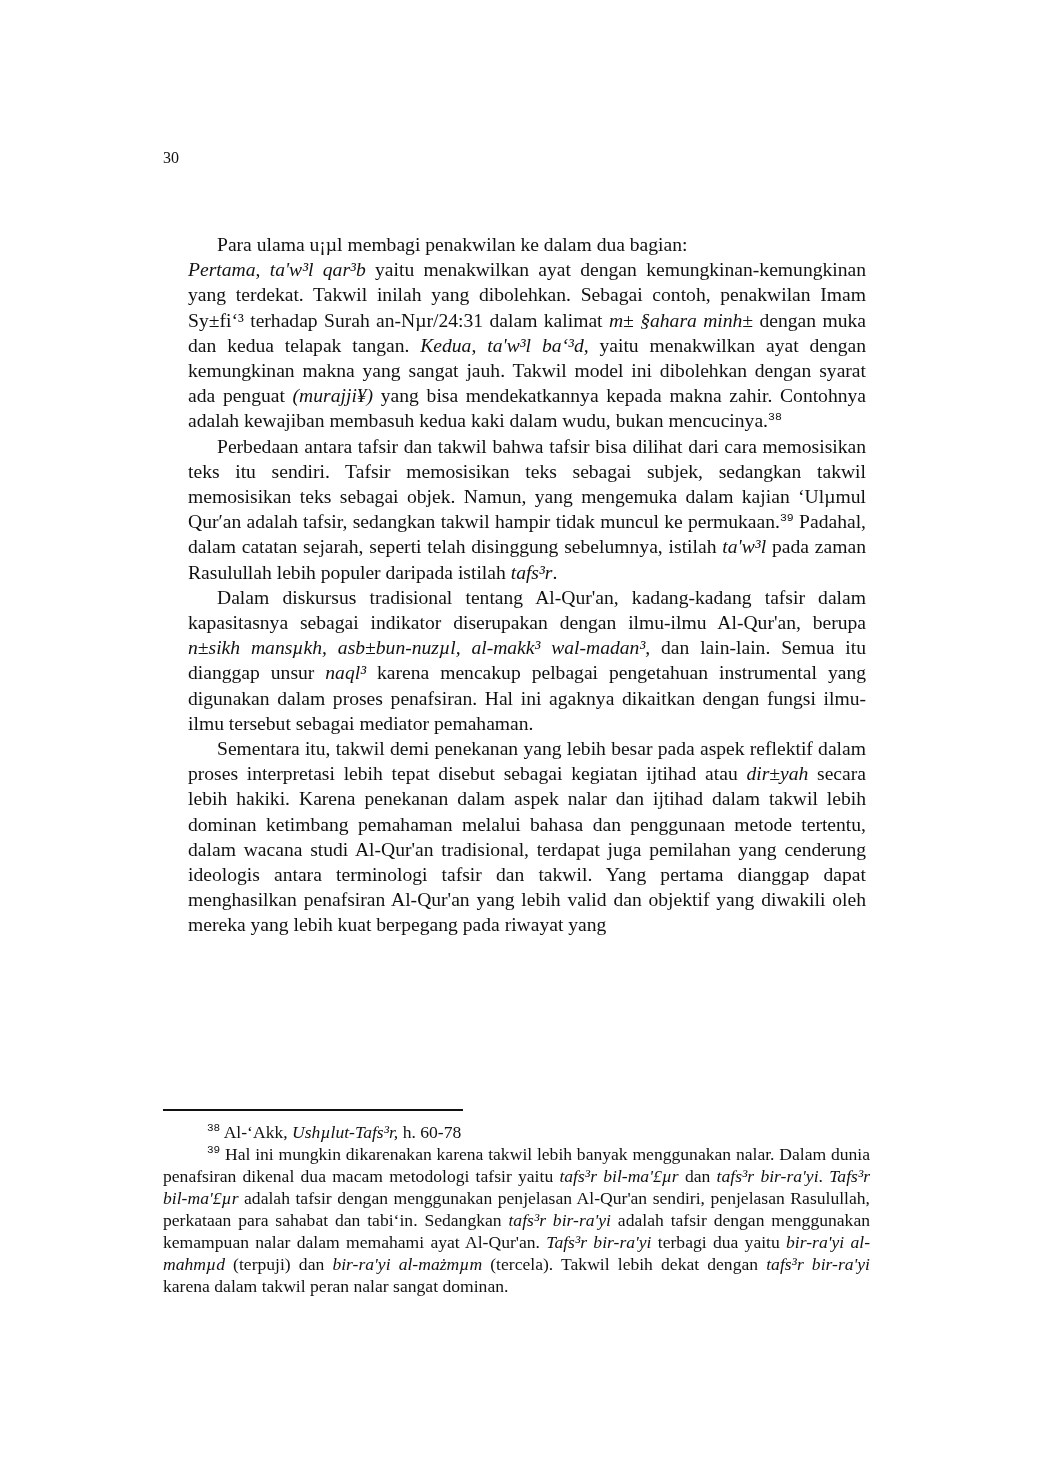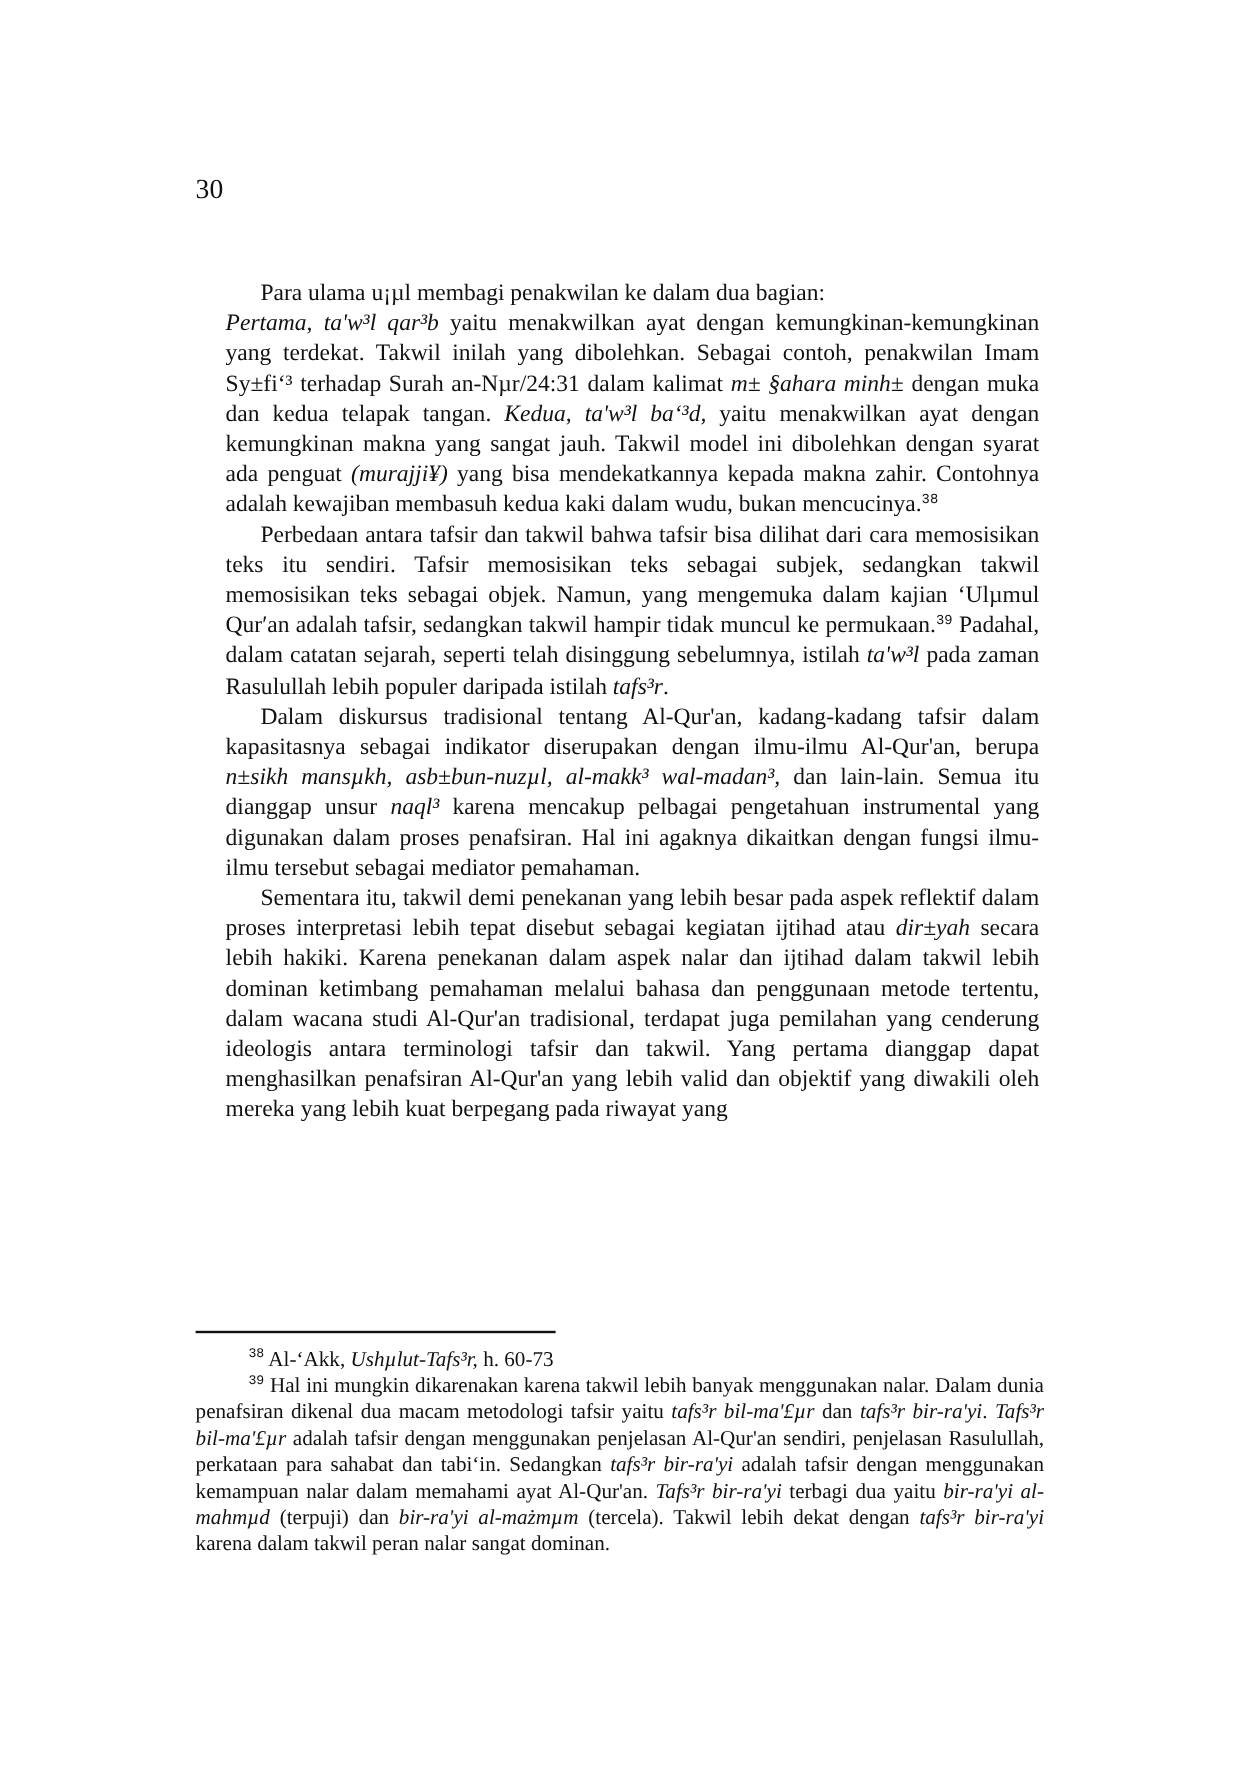--- a/index.html
+++ b/index.html
@@ -2,21 +2,21 @@
 <html><head>
   <meta charset="utf-8">
   <style>
     html, body { margin: 0; padding: 0; background: #ffffff; }
     body {
       width: 1038px; height: 1475px; position: relative; overflow: hidden;
       font-family: "Liberation Serif", "DejaVu Serif", serif; color: #111111;
     }
     .page-number {
       position: absolute; left: 163px; top: 146px;
-      font-size: 23px; line-height: 24px;
+      font-size: 16px; line-height: 24px;
     }
     .body-text {
       position: absolute; left: 188px; top: 232px; width: 678px;
       font-size: 19.6px; line-height: 25.2px; text-align: justify;
     }
     .body-text p { margin: 0; }
     .body-text p.indent { text-indent: 29px; }
     .body-text p.noindent { text-indent: 0; }
     .body-text p.first { text-indent: 29px; }
     i { }
@@ -45,16 +45,16 @@
     <p class="indent"><span>Perbedaan antara tafsir dan takwil bahwa tafsir bisa dilihat dari cara memosisikan teks itu sendiri. Tafsir memosisikan teks sebagai subjek, sedangkan takwil memosisikan teks sebagai objek. Namun, yang mengemuka dalam kajian ‘Ulµmul Qur′an adalah tafsir, sedangkan takwil hampir tidak muncul ke permukaan.</span><sup>39</sup><span> Padahal, dalam catatan sejarah, seperti telah disinggung sebelumnya, istilah </span><i>ta'w³l</i><span> pada zaman Rasulullah lebih populer daripada istilah </span><i>tafs³r</i><span>.</span></p>
 
     <p class="indent"><span>Dalam diskursus tradisional tentang Al-Qur'an, kadang-kadang tafsir dalam kapasitasnya sebagai indikator diserupakan dengan ilmu-ilmu Al-Qur'an, berupa </span><i>n±sikh mansµkh, asb±bun-nuzµl, al-makk³ wal-madan³,</i><span> dan lain-lain. Semua itu dianggap unsur </span><i>naql³</i><span> karena mencakup pelbagai pengetahuan instrumental yang digunakan dalam proses penafsiran. Hal ini agaknya dikaitkan dengan fungsi ilmu-ilmu tersebut sebagai mediator pemahaman.</span></p>
 
     <p class="indent"><span>Sementara itu, takwil demi penekanan yang lebih besar pada aspek reflektif dalam proses interpretasi lebih tepat disebut sebagai kegiatan ijtihad atau </span><i>dir±yah</i><span> secara lebih hakiki. Karena penekanan dalam aspek nalar dan ijtihad dalam takwil lebih dominan ketimbang pemahaman melalui bahasa dan penggunaan metode tertentu, dalam wacana studi Al-Qur'an tradisional, terdapat juga pemilahan yang cenderung ideologis antara terminologi tafsir dan takwil. Yang pertama dianggap dapat menghasilkan penafsiran Al-Qur'an yang lebih valid dan objektif yang diwakili oleh mereka yang lebih kuat berpegang pada riwayat yang</span></p>
   </div>
 
   <div class="fn-rule"></div>
 
   <div class="footnotes">
-    <p><sup>38</sup><span> Al-‘Akk, </span><i>Ushµlut-Tafs³r,</i><span> h. 60-73</span></p>
+    <p><sup>38</sup><span> Al-‘Akk, </span><i>Ushµlut-Tafs³r,</i><span> h. 60-78</span></p>
     <p><sup>39</sup><span> Hal ini mungkin dikarenakan karena takwil lebih banyak menggunakan nalar. Dalam dunia penafsiran dikenal dua macam metodologi tafsir yaitu </span><i>tafs³r bil-ma'£µr</i><span> dan </span><i>tafs³r bir-ra'yi</i><span>. </span><i>Tafs³r bil-ma'£µr</i><span> adalah tafsir dengan menggunakan penjelasan Al-Qur'an sendiri, penjelasan Rasulullah, perkataan para sahabat dan tabi‘in. Sedangkan </span><i>tafs³r bir-ra'yi</i><span> adalah tafsir dengan menggunakan kemampuan nalar dalam memahami ayat Al-Qur'an. </span><i>Tafs³r bir-ra'yi</i><span> terbagi dua yaitu </span><i>bir-ra'yi al-mahmµd</i><span> (terpuji) dan </span><i>bir-ra'yi al-mażmµm</i><span> (tercela). Takwil lebih dekat dengan </span><i>tafs³r bir-ra'yi</i><span> karena dalam takwil peran nalar sangat dominan.</span></p>
   </div>
 </div>
 
 </body></html>

